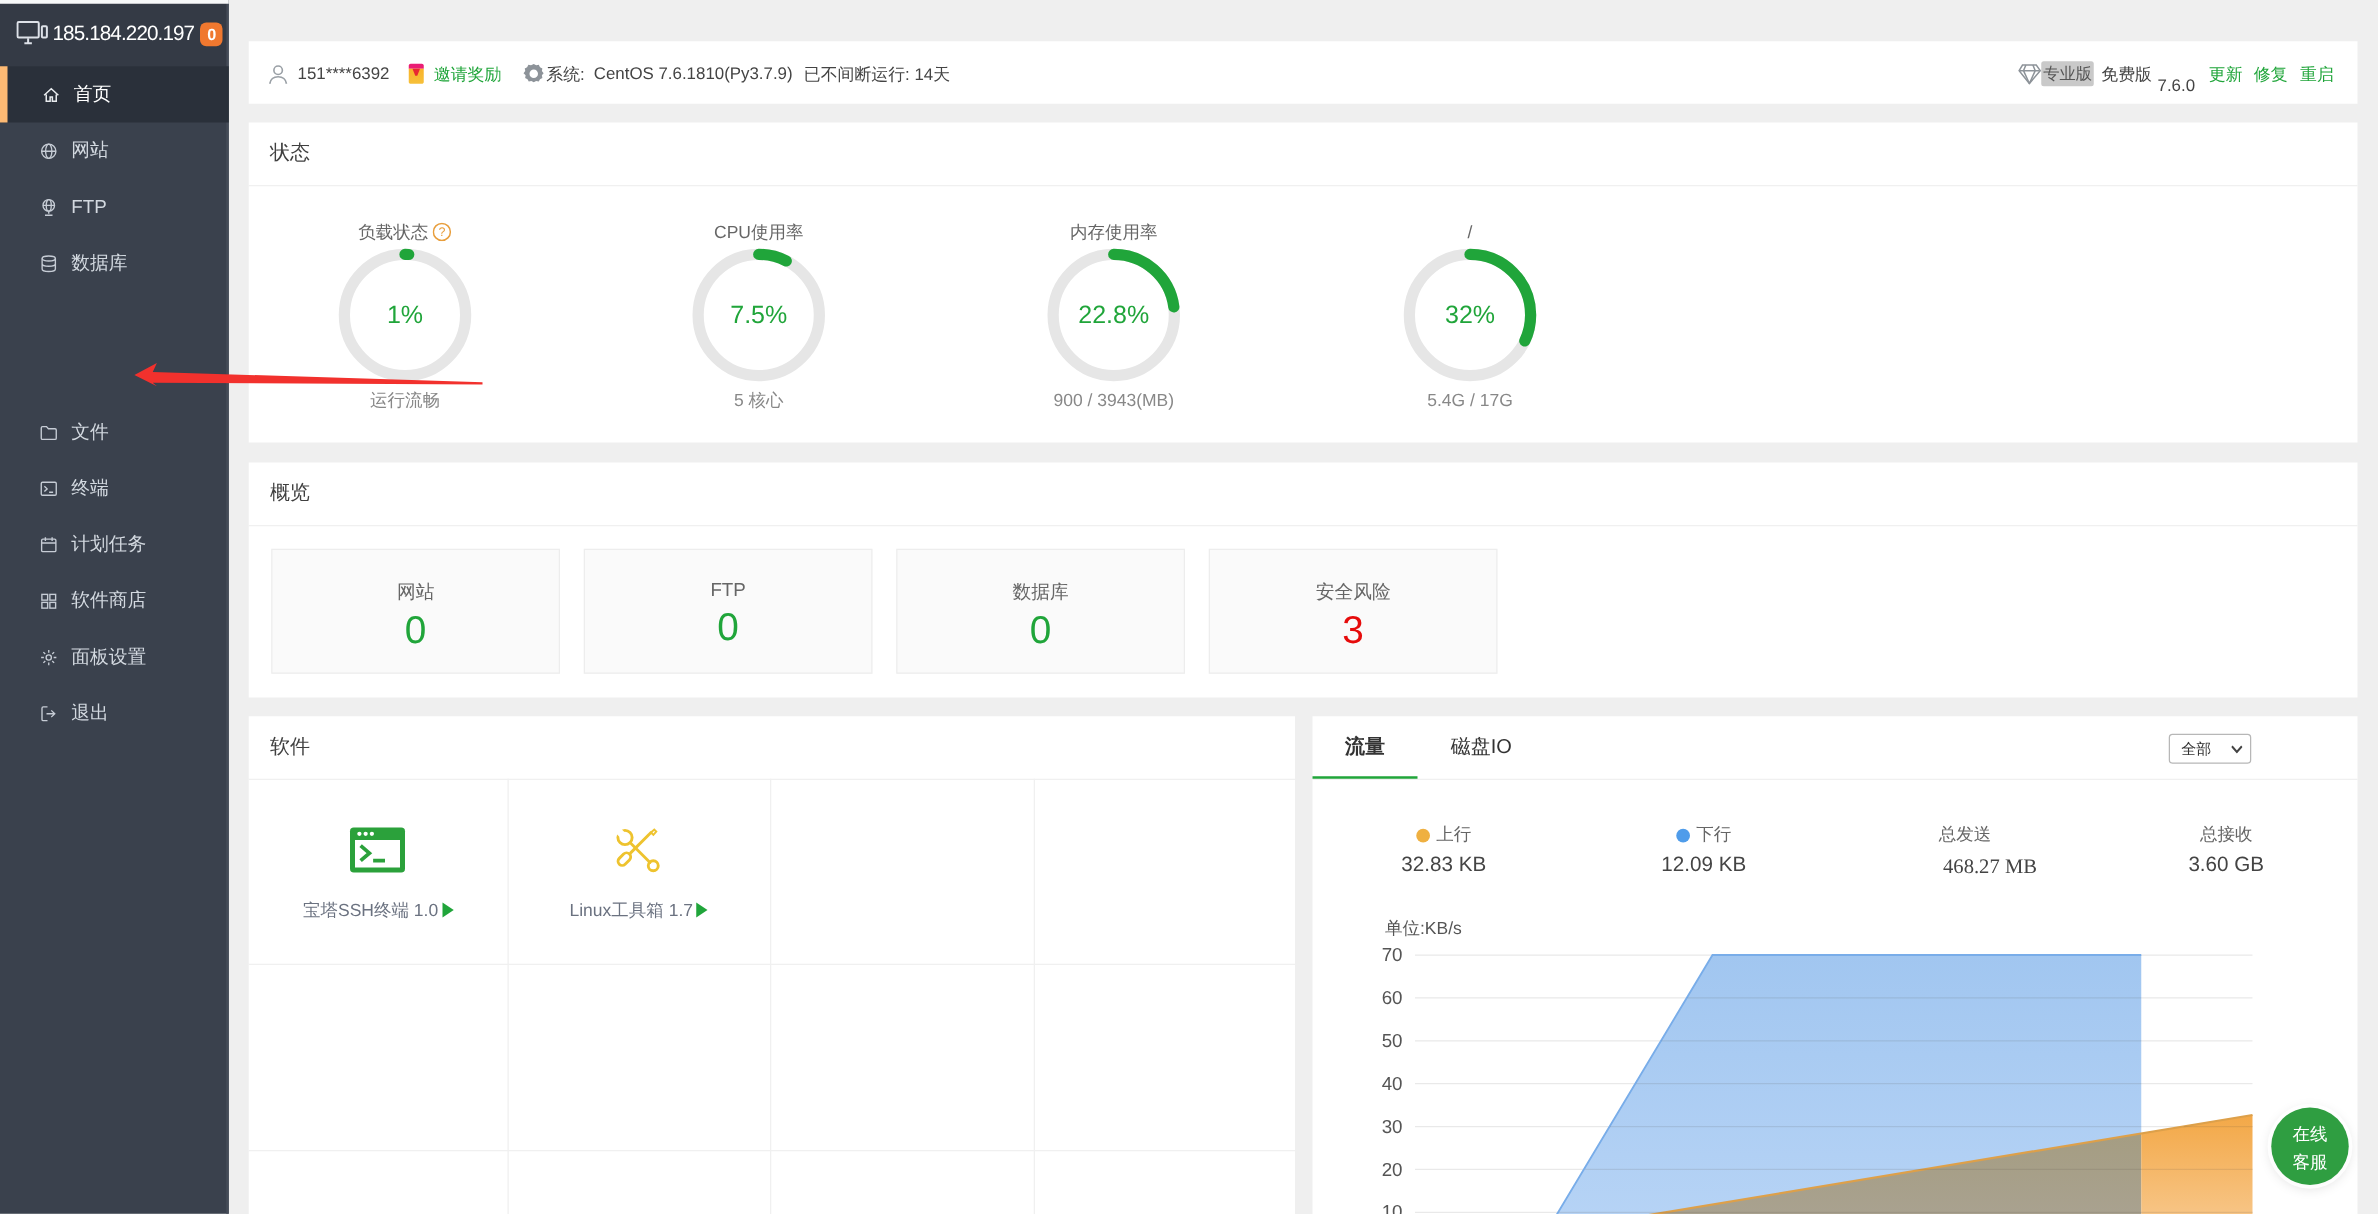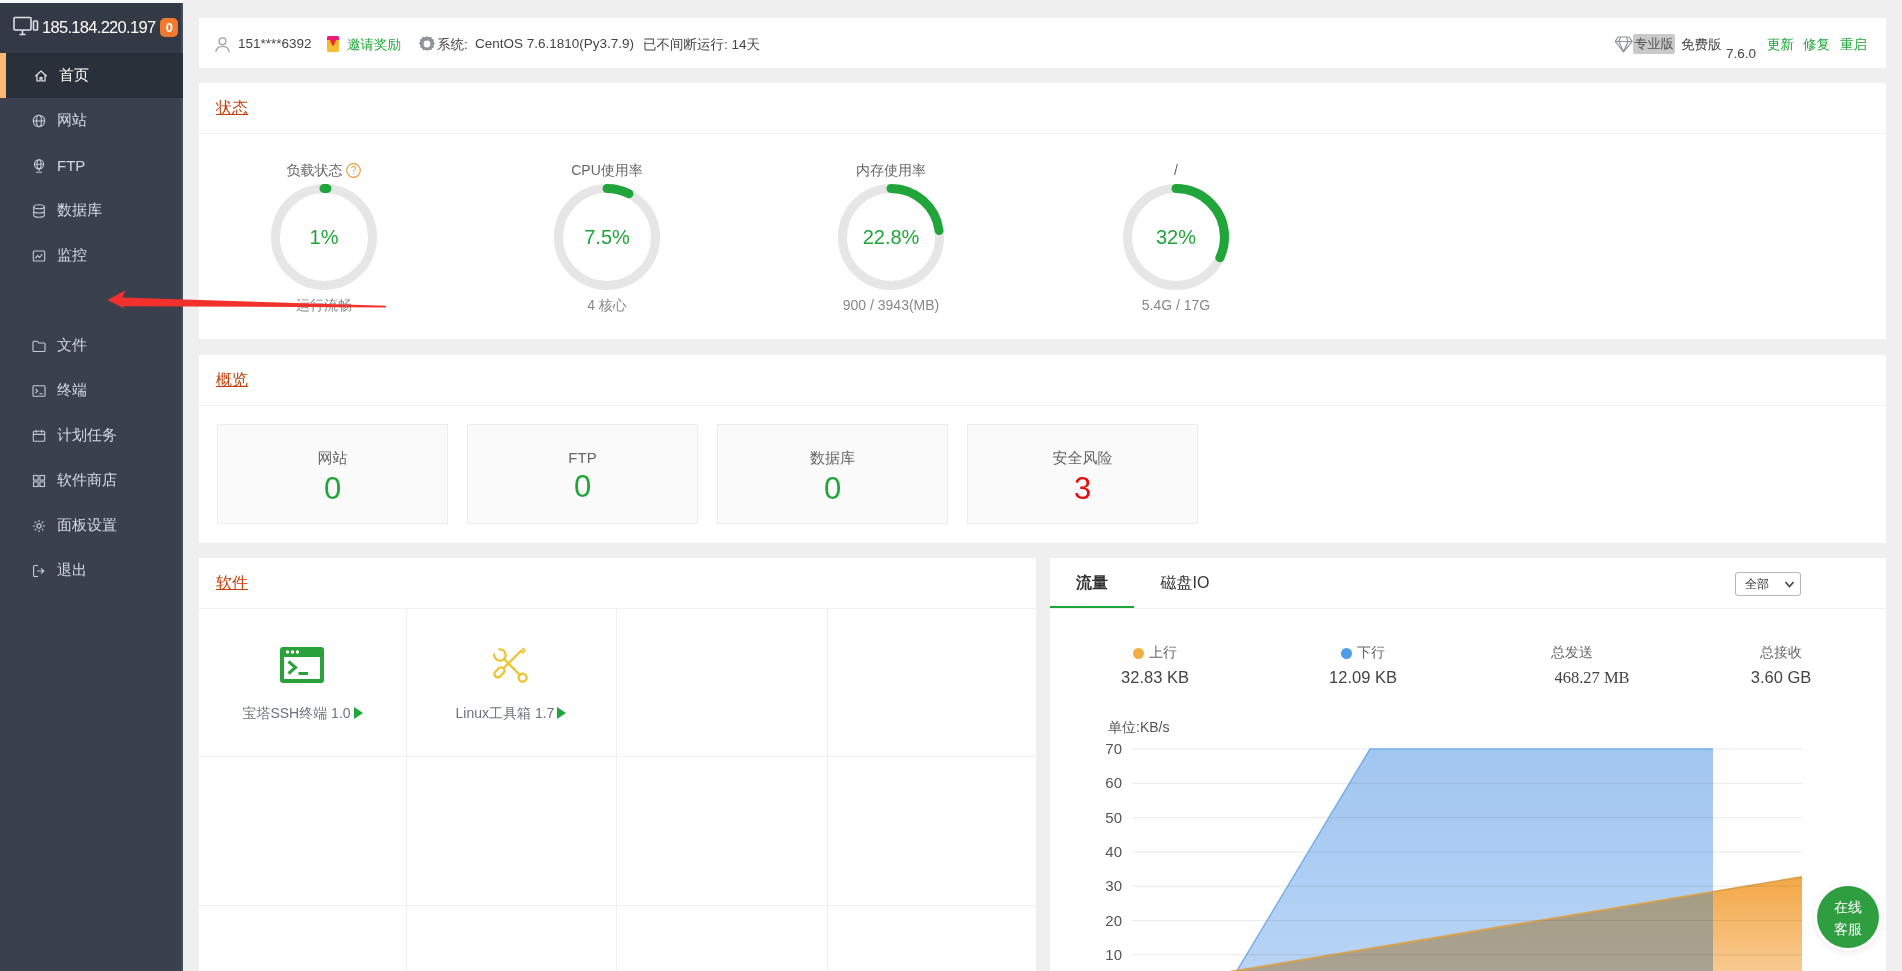--- a/index.html
+++ b/index.html
@@ -12,23 +12,23 @@
   display:flex; align-items:center; }
 #sbhead .ip { color:#fff; font-size:16.5px; letter-spacing:-0.7px; position:relative; top:1px; }
 #sbhead .badge0 { background:#f0782f; color:#fff; font-size:13px; font-weight:bold;
   border-radius:5px; width:18px; height:19px; line-height:19px; text-align:center; margin-left:5px; position:relative; top:1px; }
 .mitem { position:absolute; left:0; width:183px; height:45px; color:#d3d9e0; font-size:15px;
   display:flex; align-items:center; }
 .mitem .mico { width:16px; height:16px; margin-left:31px; }
 .mitem .mtxt { margin-left:10px; }
 .mitem.active { background:#2a303a; color:#fff; border-left:6px solid #fdba74; }
 .mitem.active .mico { margin-left:27px; }
-.panel { position:absolute; background:#fff; }
+.panel { position:absolute; background:#fff;margin-top:15px; }
 .ptitle { position:absolute; left:17px; top:0; height:50px; line-height:50px;
-  font-size:16px; color:#c2410c;text-decoration:underline; }
+  font-size:16px; color:#404040; }
 .psep { position:absolute; left:0; top:50px; width:100%; height:1px; background:#f0f0f0; }
 .gauge { position:absolute; width:200px; text-align:center; }
 .glabel { font-size:14px; color:#666; height:18px; line-height:18px; }
 .gring { display:block; margin:3px auto 0; }
 .gpct { position:absolute; left:0; top:21px; width:200px; height:110px; line-height:110px;
   text-align:center; font-size:20px; color:#20a53a; }
 .gsub { font-size:14px; color:#888; height:18px; line-height:18px; margin-top:4px; }
 .card { position:absolute; top:69px; width:231px; height:100px; background:#fafafa;
   border:1px solid #ededed; text-align:center; }
 .card .ct { margin-top:24px; font-size:15px; color:#666; }
@@ -79,27 +79,20 @@
       </svg>
     <span class="mtxt">FTP</span>
     </div>
   <div class="mitem" style="top:188px">
     <svg class="mico" viewBox="0 0 16 16" fill="none" stroke="#c6ccd5" stroke-width="1.1">
         <ellipse cx="8" cy="3.8" rx="5.3" ry="2"></ellipse>
         <path d="M2.7 3.8v8.4c0 1.1 2.4 2 5.3 2s5.3-.9 5.3-2V3.8M2.7 8c0 1.1 2.4 2 5.3 2s5.3-.9 5.3-2"></path>
       </svg>
     <span class="mtxt">数据库</span>
     </div>
-  <div class="mitem" style="top:233px">
-    <svg class="mico" viewBox="0 0 16 16" fill="none" stroke="#c6ccd5" stroke-width="1.1">
-        <rect x="2.3" y="3" width="11.4" height="10" rx="1"></rect>
-        <path d="M4.3 10.4l2.3-2.8 1.9 1.9 2.9-3.4"></path>
-      </svg>
-    <span class="mtxt">监控</span>
-    </div>
   <div class="mitem" style="top:323px">
     <svg class="mico" viewBox="0 0 16 16" fill="none" stroke="#c6ccd5" stroke-width="1.1">
         <path d="M2 12.5V4.3c0-.5.4-1 1-1h3.2L7.7 5h5.3c.5 0 1 .4 1 1v6.5c0 .5-.4 1-1 1H3c-.6 0-1-.4-1-1z"></path>
       </svg>
     <span class="mtxt">文件</span>
     </div>
   <div class="mitem" style="top:413px">
     <svg class="mico" viewBox="0 0 16 16" fill="none" stroke="#c6ccd5" stroke-width="1.1">
         <rect x="2.3" y="3.3" width="11.4" height="10" rx="1"></rect>
         <path d="M2.3 6.4h11.4M5.3 1.8v3M10.7 1.8v3"></path>
@@ -188,21 +181,21 @@
     <div class="gpct">1%</div>
     <div class="gsub">运行流畅</div>
   </div>
   <div class="gauge" style="left:308px;top:78px;">
     <div class="glabel">CPU使用率</div>
     <svg class="gring" width="110" height="110">
       <circle cx="55" cy="55" r="48.5" stroke="#e6e6e6" stroke-width="9" fill="none"></circle>
       <circle cx="55" cy="55" r="48.5" stroke="#20a53a" stroke-width="9" fill="none" stroke-linecap="round" stroke-dasharray="22.85 304.7" transform="rotate(-90 55 55)"></circle>
     </svg>
     <div class="gpct">7.5%</div>
-    <div class="gsub">4 核心</div>
+    <div class="gsub">5 核心</div>
   </div>
   <div class="gauge" style="left:592px;top:78px;">
     <div class="glabel">内存使用率</div>
     <svg class="gring" width="110" height="110">
       <circle cx="55" cy="55" r="48.5" stroke="#e6e6e6" stroke-width="9" fill="none"></circle>
       <circle cx="55" cy="55" r="48.5" stroke="#20a53a" stroke-width="9" fill="none" stroke-linecap="round" stroke-dasharray="69.5 304.7" transform="rotate(-90 55 55)"></circle>
     </svg>
     <div class="gpct">22.8%</div>
     <div class="gsub">900 / 3943(MB)</div>
   </div>

